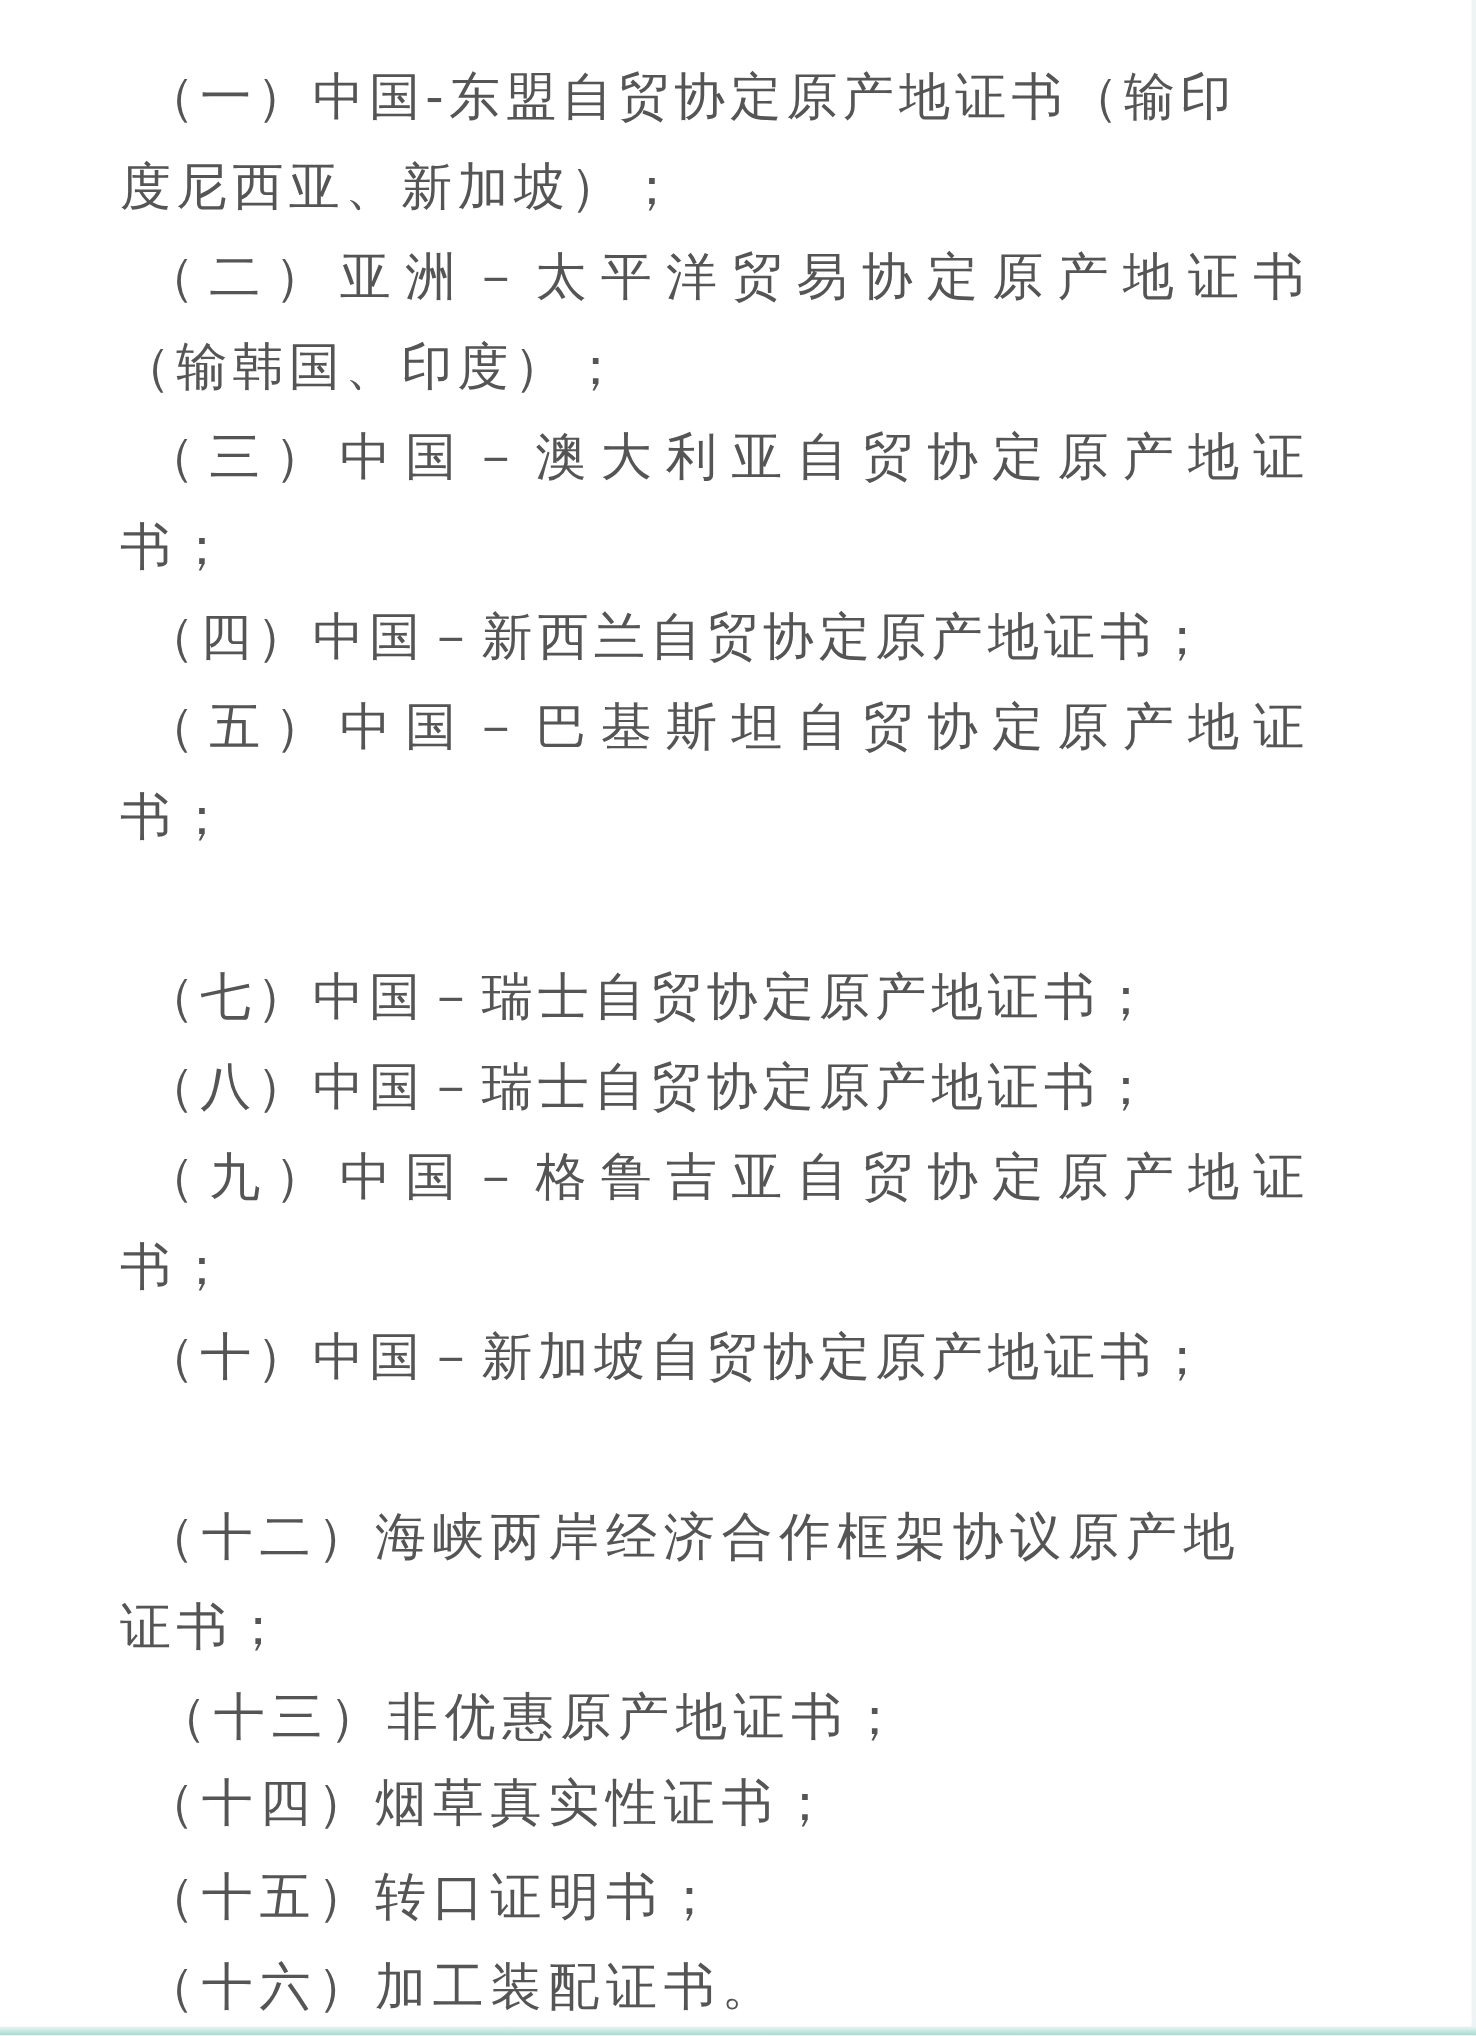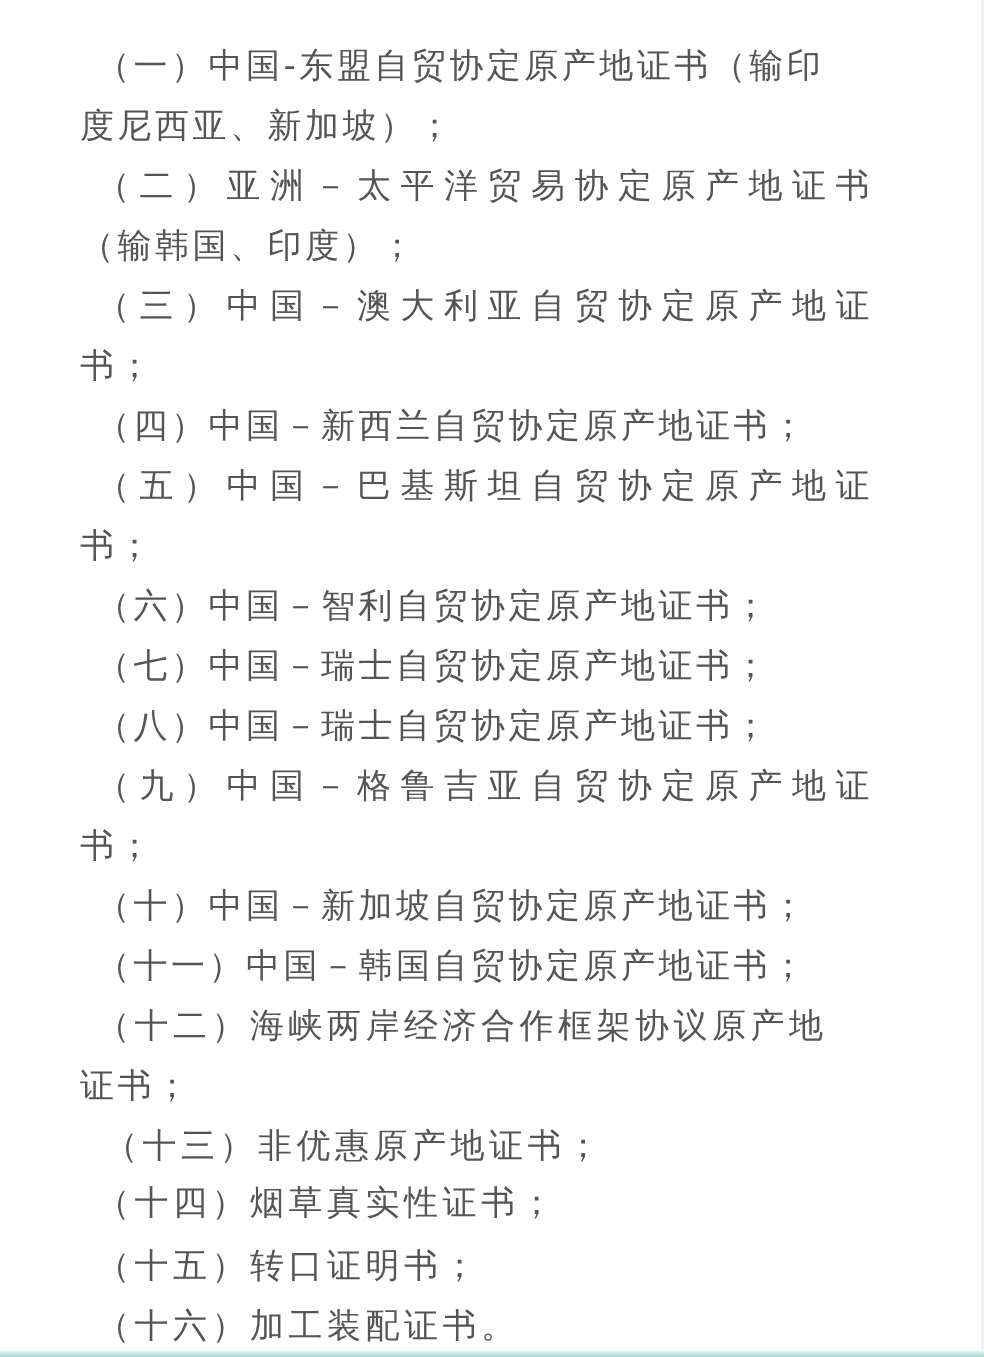--- a/index.html
+++ b/index.html
@@ -53,29 +53,27 @@
   <div class="line" style="top:192px; left:80px; letter-spacing:3.5px;">（输韩国、印度）；</div>
 
   <div class="line" style="top:252px; left:96px; letter-spacing:9.5px;">（三）中国－澳大利亚自贸协定原产地证</div>
   <div class="line" style="top:312px; left:80px; letter-spacing:3.5px;">书；</div>
 
   <div class="line" style="top:372px; left:96px; letter-spacing:3.5px;">（四）中国－新西兰自贸协定原产地证书；</div>
 
   <div class="line" style="top:432px; left:96px; letter-spacing:9.5px;">（五）中国－巴基斯坦自贸协定原产地证</div>
   <div class="line" style="top:492px; left:80px; letter-spacing:3.5px;">书；</div>
 
-  <div class="line" style="top:552px; left:96px; letter-spacing:3.5px;">（六）中国－智利自贸协定原产地证书；</div>
   <div class="line" style="top:612px; left:96px; letter-spacing:3.5px;">（七）中国－瑞士自贸协定原产地证书；</div>
   <div class="line" style="top:672px; left:96px; letter-spacing:3.5px;">（八）中国－瑞士自贸协定原产地证书；</div>
 
   <div class="line" style="top:732px; left:96px; letter-spacing:9.5px;">（九）中国－格鲁吉亚自贸协定原产地证</div>
   <div class="line" style="top:792px; left:80px; letter-spacing:3.5px;">书；</div>
 
   <div class="line" style="top:852px; left:96px; letter-spacing:3.5px;">（十）中国－新加坡自贸协定原产地证书；</div>
-  <div class="line" style="top:912px; left:96px; letter-spacing:3.5px;">（十一）中国－韩国自贸协定原产地证书；</div>
 
   <div class="line" style="top:972px; left:96px; letter-spacing:4.5px;">（十二）海峡两岸经济合作框架协议原产地</div>
   <div class="line" style="top:1032px; left:80px; letter-spacing:3.5px;">证书；</div>
 
   <div class="line" style="top:1092px; left:104px; letter-spacing:4.5px;">（十三）非优惠原产地证书；</div>
   <div class="line" style="top:1152px; left:96px; letter-spacing:4.5px;font-family:Liberation Mono, monospace;">（十四）烟草真实性证书；</div>
   <div class="line" style="top:1212px; left:96px; letter-spacing:4.5px;">（十五）转口证明书；</div>
   <div class="line" style="top:1272px; left:96px; letter-spacing:4.5px;">（十六）加工装配证书。</div>
 
 </div>

